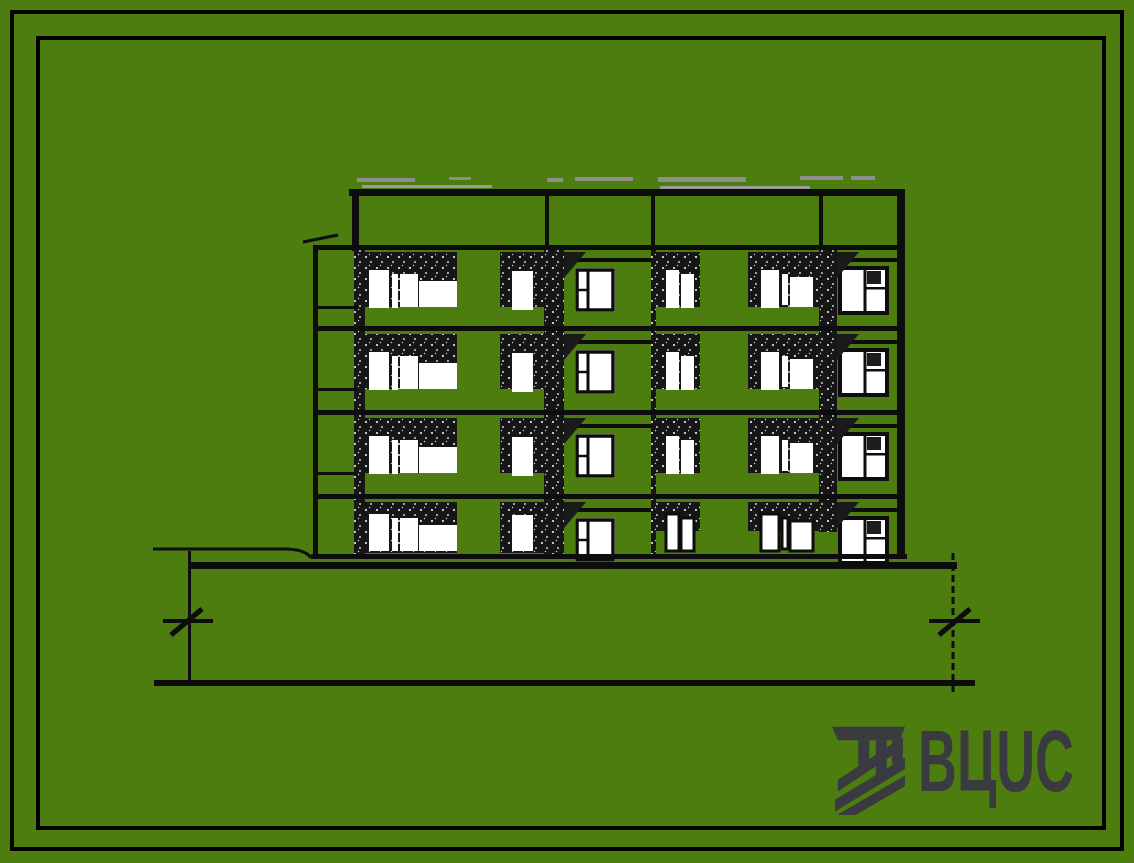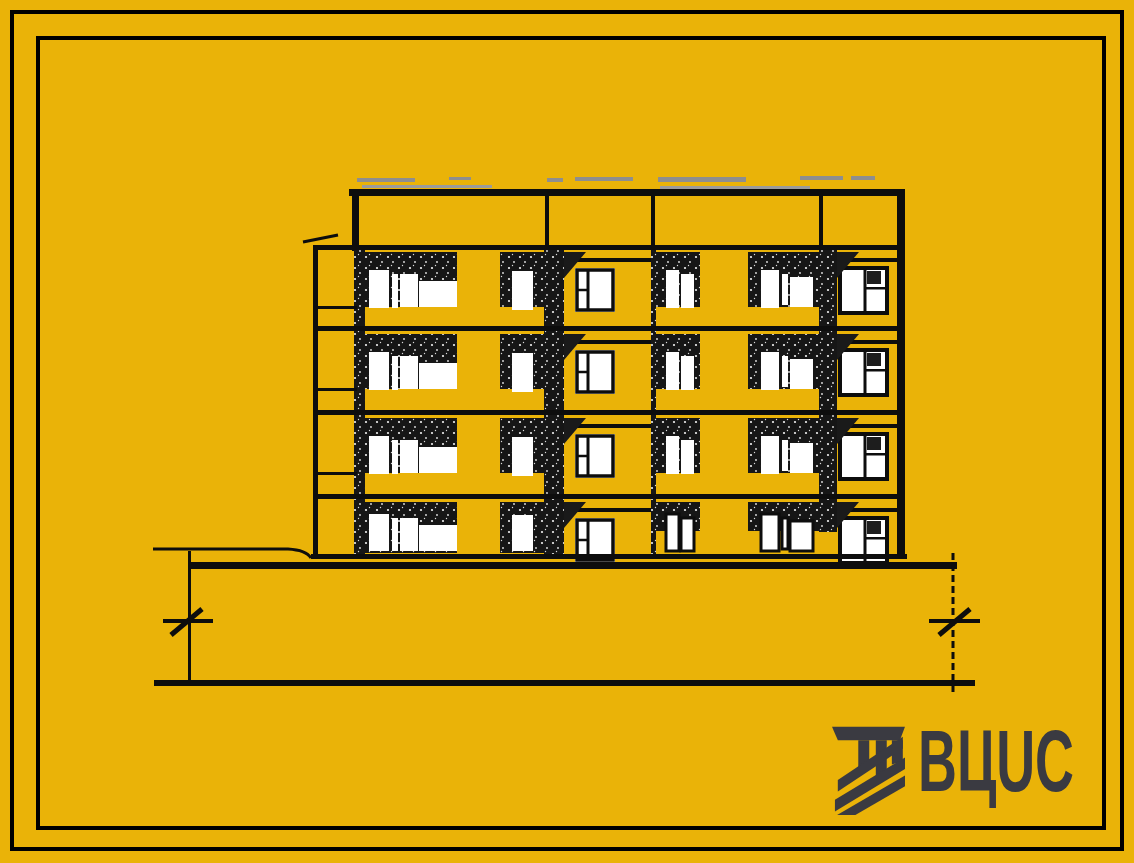--- a/index.html
+++ b/index.html
@@ -1,19 +1,19 @@
 <!DOCTYPE html>
 <html><head>
 <meta charset="utf-8">
 <style>
   html,body{margin:0;padding:0;background:#e8e8e8;}
   .sheet{
     position:relative;
     width:1134px;height:863px;
-    background:#eab308;
+    background:#4d7c0f;
     font-family:"Liberation Sans", "DejaVu Sans", sans-serif;
     overflow:hidden;
   }
   svg{display:block;}
   text.logo-word{
     font-family:"Liberation Sans", "DejaVu Sans", sans-serif;
     font-weight:bold;
   }
 </style>
 </head>

